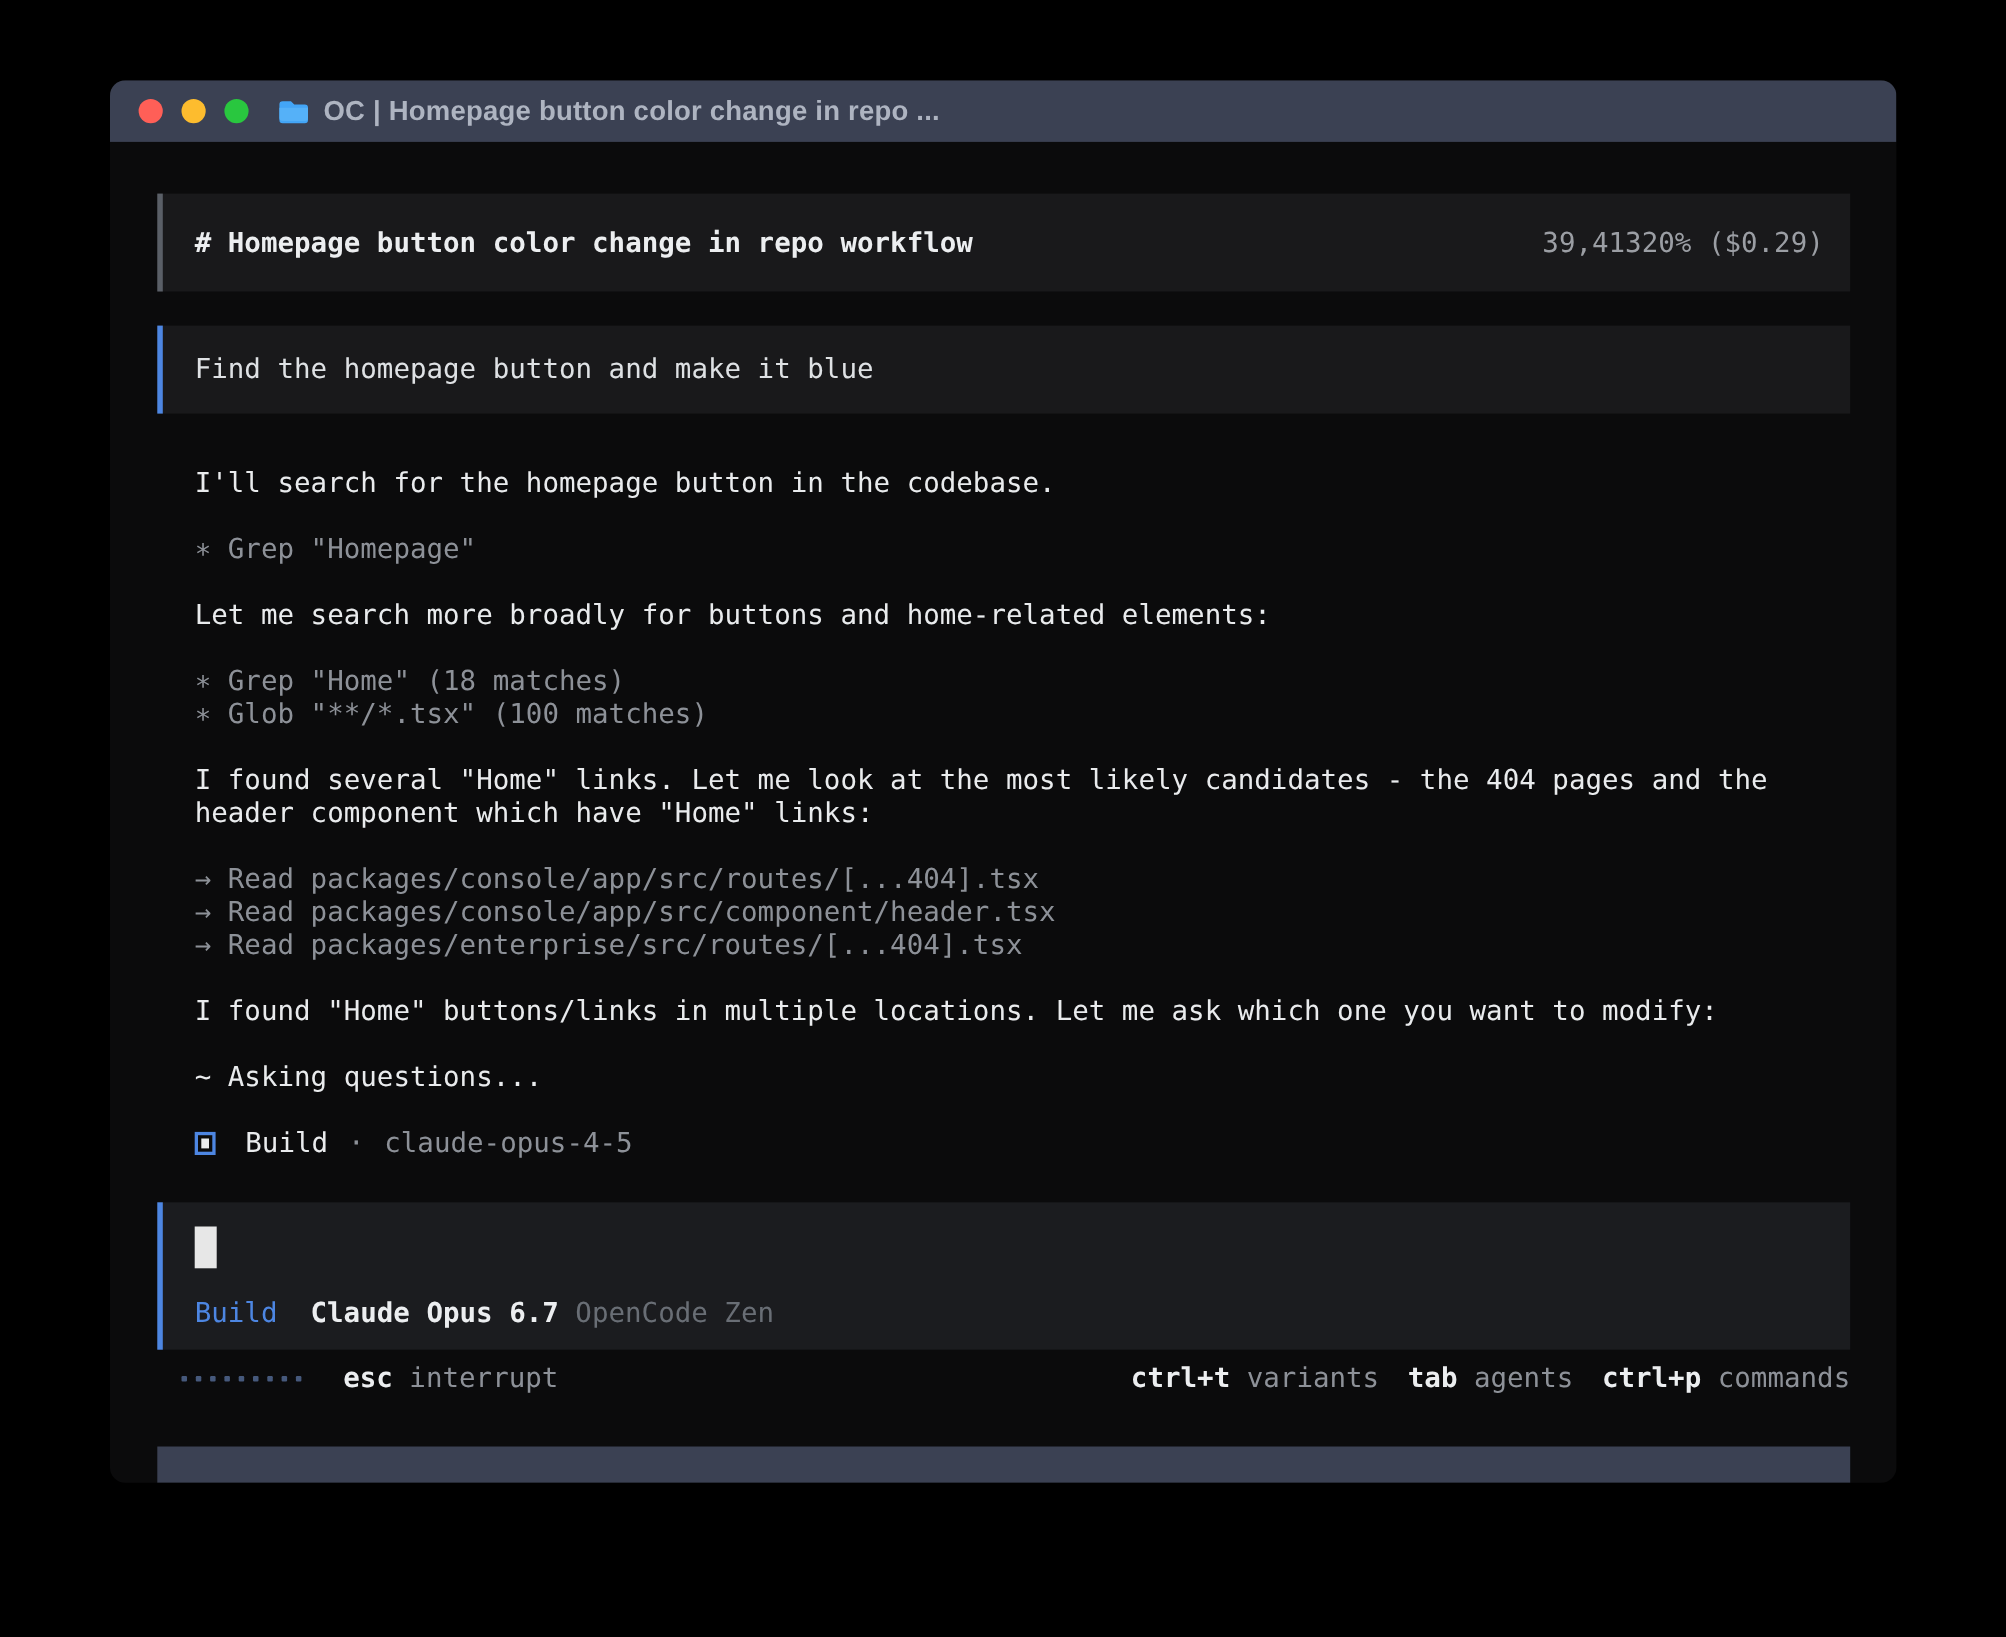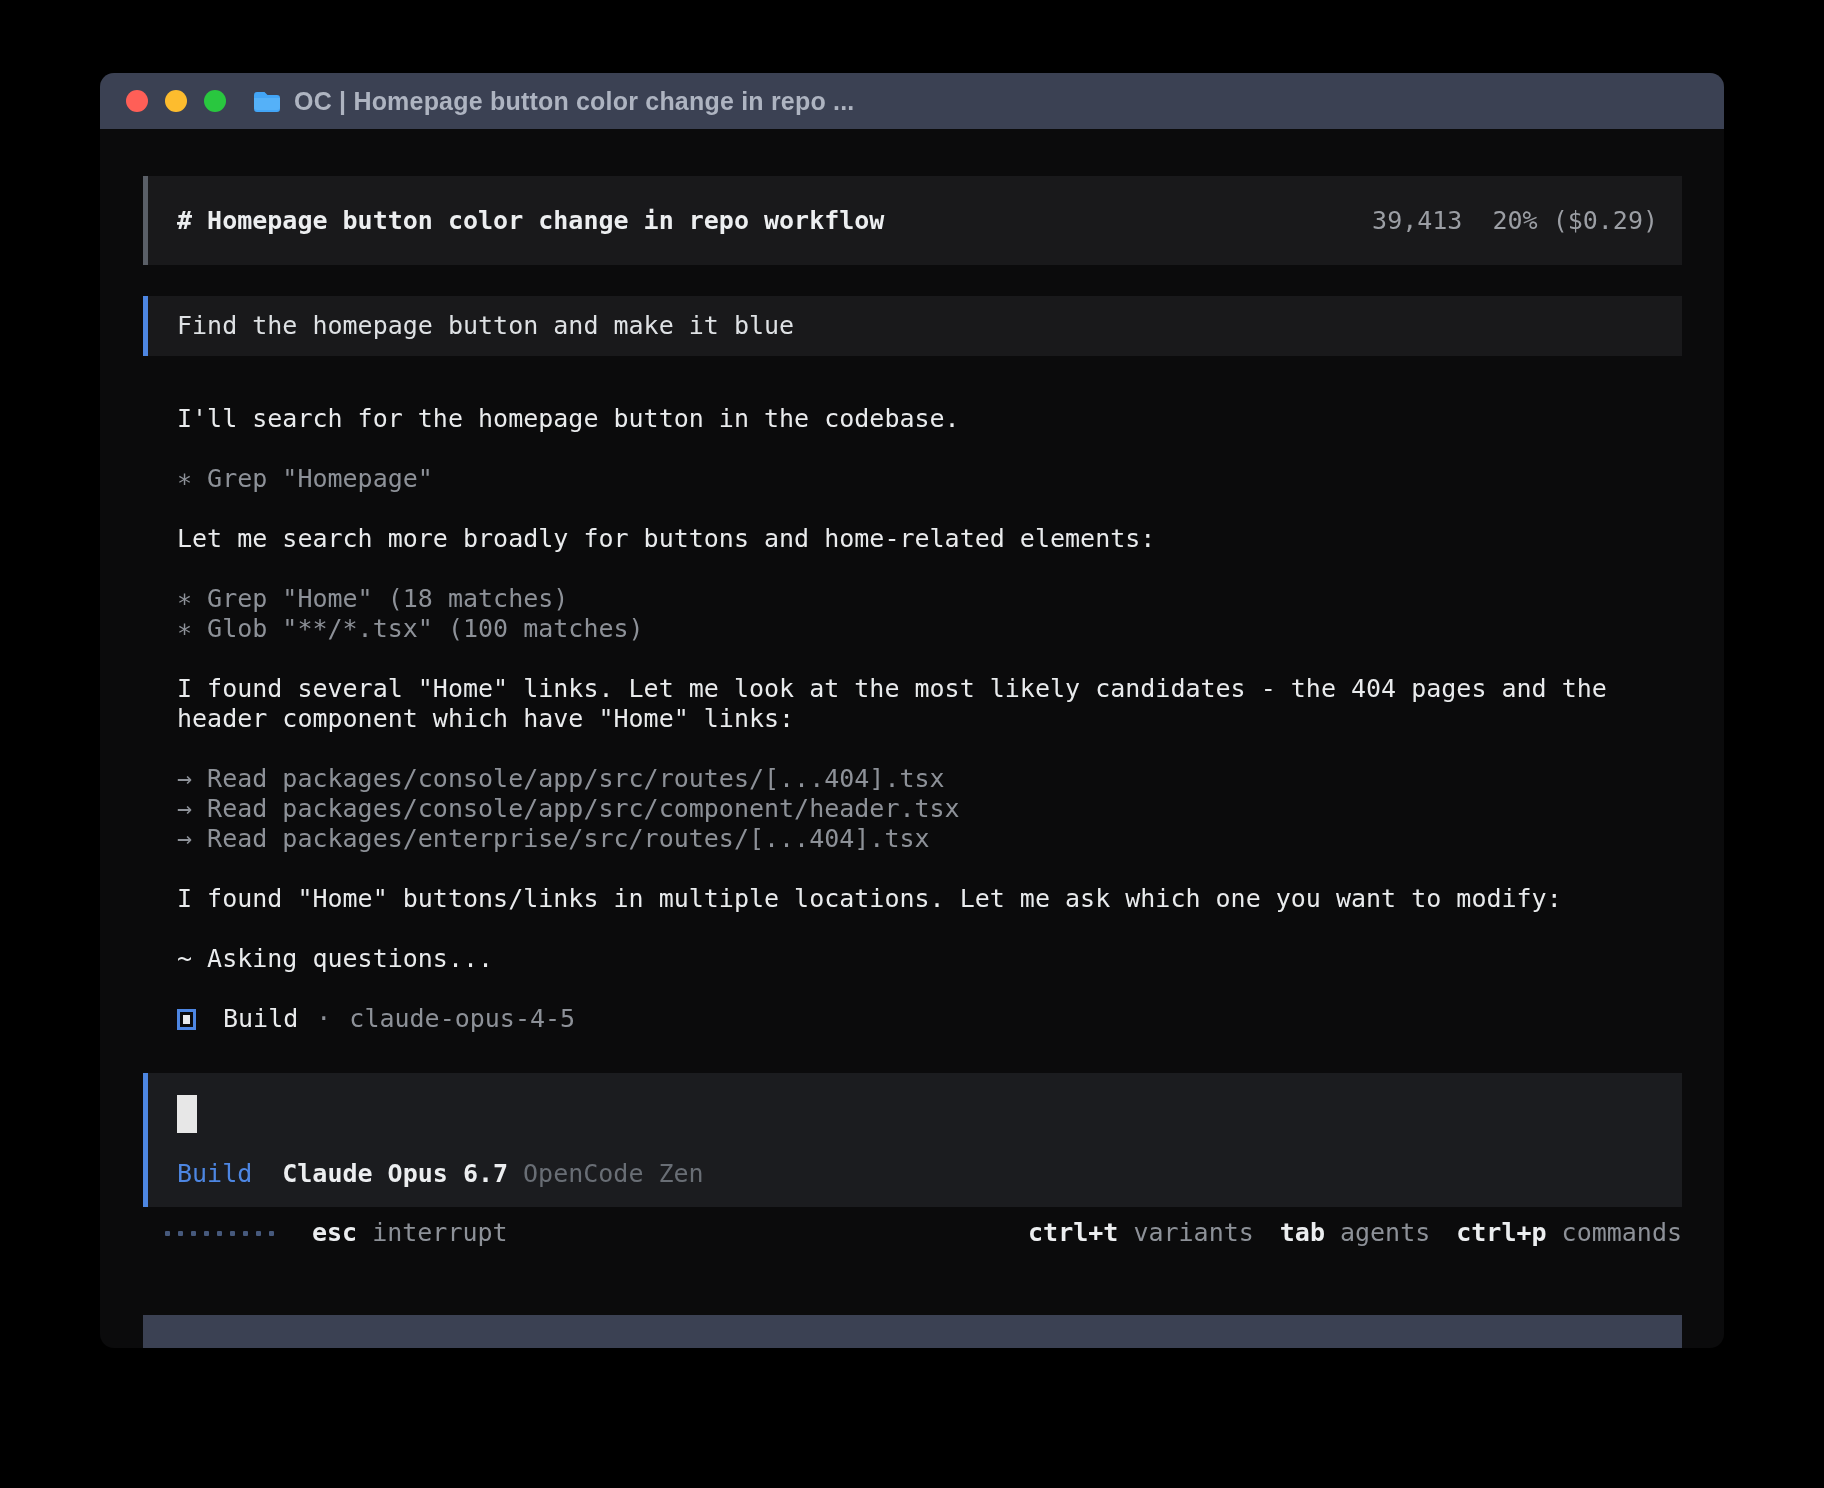--- a/index.html
+++ b/index.html
@@ -18,22 +18,22 @@
   .light{width:22px;height:22px;border-radius:50%;}
   .light.red{background:#ff5f57}
   .light.yellow{background:#fdbc2e}
   .light.green{background:#29c73f}
   .folder{margin-left:27px;display:flex;align-items:center;}
   .wtitle{margin-left:13px;font-family:"Liberation Sans",sans-serif;font-weight:700;font-size:25px;color:#aeb4c1;letter-spacing:.2px;white-space:nowrap;}
   
   .content{flex:1 1 auto;display:flex;flex-direction:column;padding:0 42px 0 43px;font-size:25px;line-height:30px;}
   .header-block{margin-top:47px;height:89px;display:flex;align-items:center;justify-content:space-between;padding:0 24px 0 29px;box-sizing:border-box;border-left:5px solid #5a5f67;background:#19191b;}
   .hdr-title{font-weight:700;color:#eceef0;white-space:pre;}
-  .hdr-stats{color:#9b9ea4;display:flex;gap:30px;white-space:pre;}
-  .user-block{margin-top:31px;height:60px;display:flex;align-items:center;padding-left:29px;box-sizing:border-box;border-left:5px solid #4d86e2;background:#19191b;color:#dee1e4;white-space:pre;}
+  .hdr-stats{color:#9b9ea4;display:flex;white-space:pre;}
+  .user-block{margin-top:31px;height:80px;display:flex;align-items:center;padding-left:29px;box-sizing:border-box;border-left:5px solid #4d86e2;background:#19191b;color:#dee1e4;white-space:pre;}
   
   .tbody{margin:48px 0 0 34px;max-width:1470px;}
   .para{margin:0 0 30px;color:#e9ebed;}
   .tools{margin:0 0 30px;color:#8d9198;}
   .tools div{white-space:pre;}
   .agent-row{display:flex;align-items:center;height:30px;color:#e9ebed;}
   .agent-icon{width:13px;height:15px;border:3px solid #4d86e2;margin-right:27px;display:flex;align-items:center;justify-content:center;flex:0 0 auto;}
   .agent-icon i{display:block;width:7px;height:9px;background:#e9ebed;}
   .agent-sep{color:#8d9198;margin:0 18px;}
   .agent-model{color:#8d9198;}

